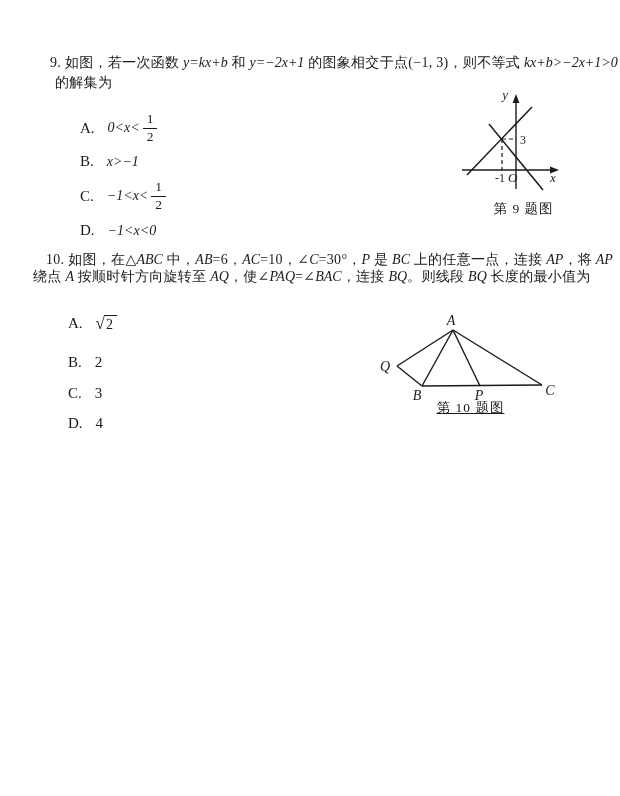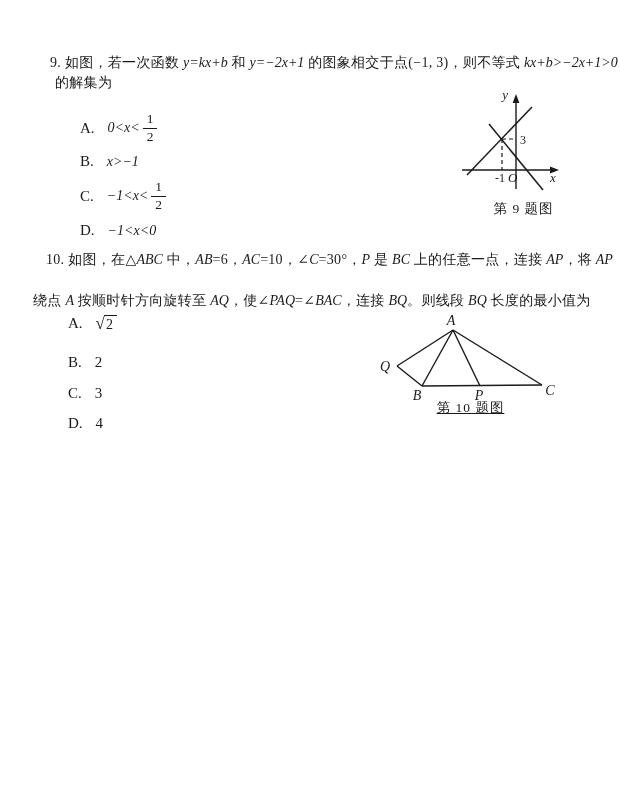--- a/index.html
+++ b/index.html
@@ -91,21 +91,21 @@
     </svg>
     <div class="figure-caption" style="left:448px; top:200px; width:135px;">第 9 题图</div>
   </section>
 
   <section>
 
     <p class="qline" style="left:38px; top:251px;text-align:center;">
       <span class="t">10. 如图，在△</span><span class="m">ABC</span><span class="t"> 中，</span><span class="m">AB</span><span class="t">=6，</span><span class="m">AC</span><span class="t">=10，∠</span><span class="m">C</span><span class="t">=30°，</span><span class="m">P</span><span class="t"> 是 </span><span class="m">BC</span><span class="t"> 上的任意一点，连接 </span><span class="m">AP</span><span class="t">，将 </span><span class="m">AP</span>
     </p>
 
-    <p class="qline" style="left:25px; top:292px;">
+    <p class="qline" style="left:25px; top:268px;">
       <span class="t">绕点 </span><span class="m">A</span><span class="t"> 按顺时针方向旋转至 </span><span class="m">AQ</span><span class="t">，使∠</span><span class="m">PAQ</span><span class="t">=∠</span><span class="m">BAC</span><span class="t">，连接 </span><span class="m">BQ</span><span class="t">。则线段 </span><span class="m">BQ</span><span class="t"> 长度的最小值为</span>
     </p>
 
     <div class="opt" style="left:60px; top:315px;">
       <span class="opt-label">A.</span>
       <span class="sqrt">
         <span class="sqrt-sym">√</span>
         <span class="sqrt-val">2</span>
       </span>
     </div>

